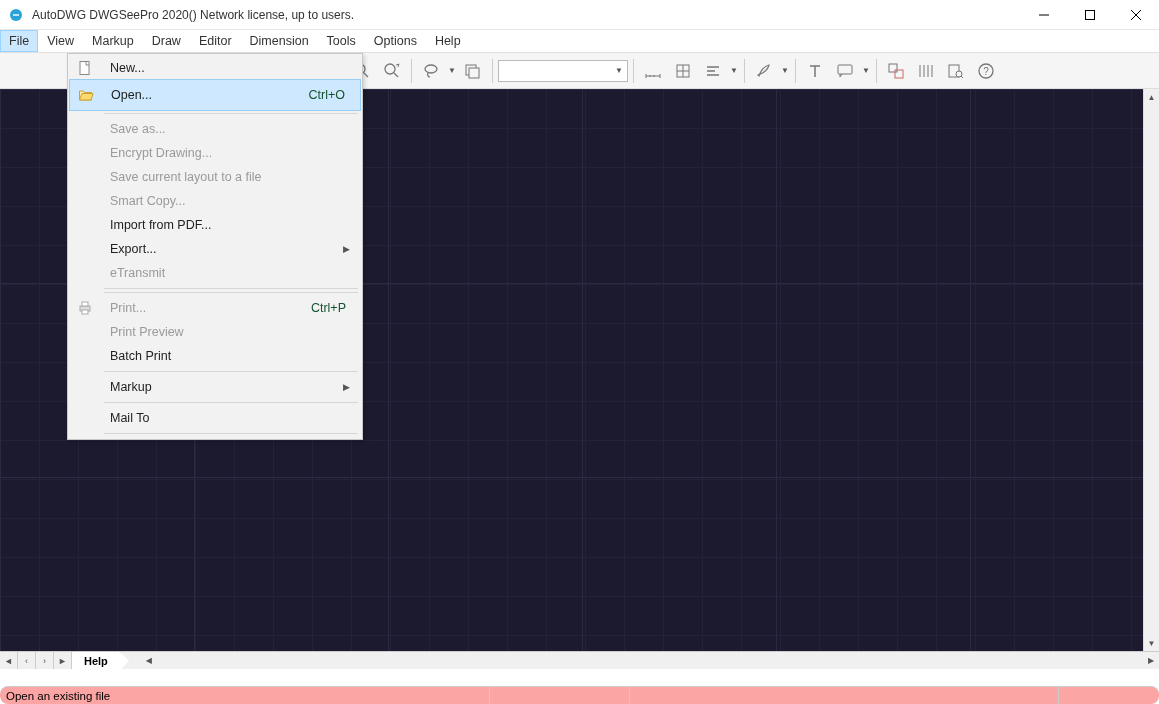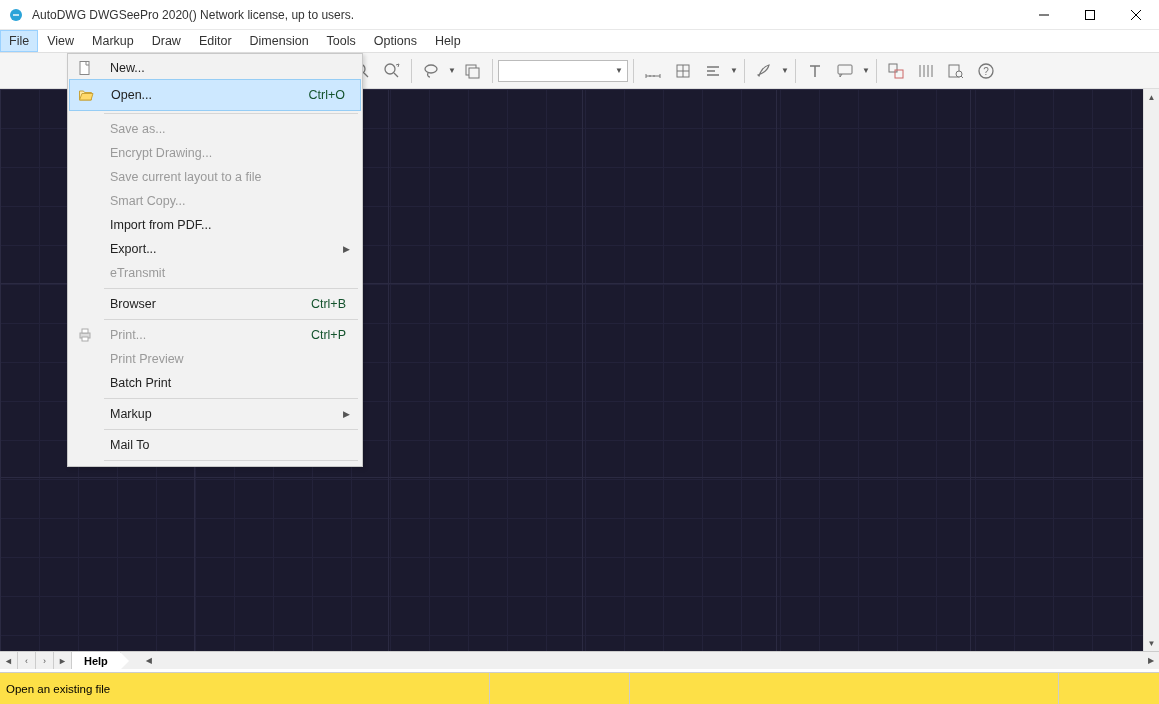--- a/index.html
+++ b/index.html
@@ -51,21 +51,21 @@
 
 .tabsrow { height: 18px; background: #f0f0f0; border-top: 1px solid #ccc; display: flex; align-items: stretch; font-size: 11px; }
 .tabsrow .tabnav { width: 18px; display: flex; align-items: center; justify-content: center; border-right: 1px solid #ccc; color: #555; font-size: 9px; }
 .tabsrow .tab { padding: 0 12px; display: flex; align-items: center; background: #fff; border-right: 1px solid #ccc; font-weight: bold; position: relative; }
 .tabsrow .tab::after { content: ""; position: absolute; right: -9px; top: 0; bottom: 0; width: 0; border-left: 9px solid #fff; border-top: 9px solid transparent; border-bottom: 9px solid transparent; }
 .tabsrow .hscroll { flex: 1; display: flex; align-items: center; }
 .tabsrow .hscroll .harrow { width: 16px; text-align: center; font-size: 8px; color: #555; }
 .tabsrow .hscroll .htrack { flex: 1; height: 14px; background: #f0f0f0; }
 
 
-.statusbar { position: absolute; bottom: 0; left: 0; right: 0; height: 32px; border-top: 1px solid #ccc; background: #fde047; display: flex; font-size: 11.5px; }
+.statusbar { position: absolute; bottom: 0; left: 0; right: 0; height: 18px; border-top: 1px solid #ccc; background: #fca5a5; display: flex; font-size: 11.5px; border-radius: 8px; }
 .statusbar .cell { padding: 1px 6px; border-right: 1px solid #ccc; display: flex; align-items: center; }
 .statusbar .cell.msg { width: 490px; }
 .statusbar .cell.mid1 { width: 140px; }
 .statusbar .cell.mid2 { flex: 1; }
 .statusbar .cell.end { width: 100px; border-right: none; }
 
 
 .dropdown { position: absolute; top: 53px; left: 20px; width: 296px; background: #f2f2f2; border: 1px solid #c8c8c8; box-shadow: 2px 2px 4px rgba(0,0,0,.15); z-index: 50; padding: 2px; margin-left: 47px; }
 .dropdown .mi { position: relative; height: 24px; display: flex; align-items: center; font-size: 12.5px; color: #222; cursor: default; }
 .dropdown .mi .mico { width: 30px; display: flex; align-items: center; justify-content: center; }
@@ -290,25 +290,20 @@
     <div class="mi">
       <span class="mico"></span>
       <span class="mlbl">Export...</span>
       <span class="msub">▶</span>
     </div>
     <div class="mi disabled">
       <span class="mico"></span>
       <span class="mlbl">eTransmit</span>
     </div>
     <div class="msep"></div>
-    <div class="mi">
-      <span class="mico"></span>
-      <span class="mlbl">Browser</span>
-      <span class="mshort">Ctrl+B</span>
-    </div>
     <div class="msep"></div>
     <div class="mi disabled">
       <span class="mico">
         <svg width="16" height="16" viewBox="0 0 16 16">
           <rect x="3" y="6" width="10" height="5" fill="#ddd" stroke="#aaa"></rect>
           <rect x="5" y="2" width="6" height="4" fill="#fff" stroke="#aaa"></rect>
           <rect x="5" y="10" width="6" height="4" fill="#fff" stroke="#aaa"></rect>
         </svg>
       </span>
       <span class="mlbl">Print...</span>

